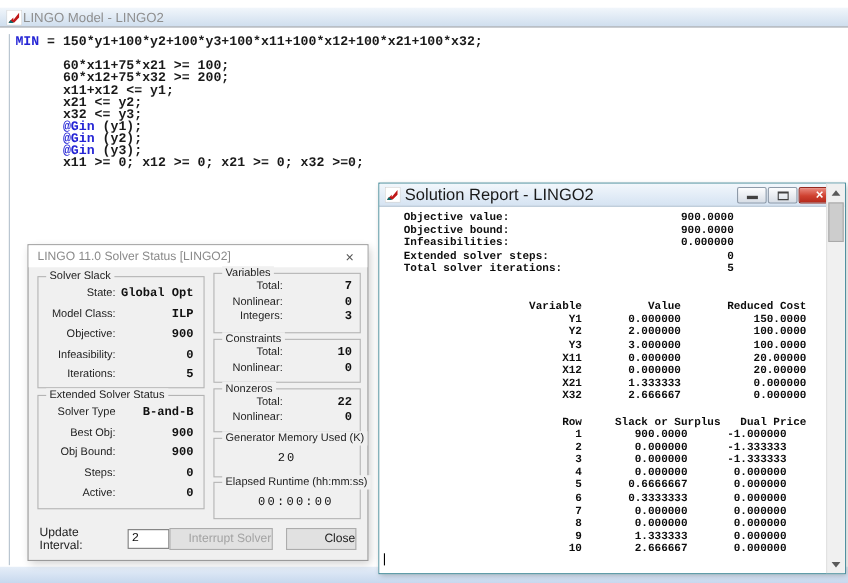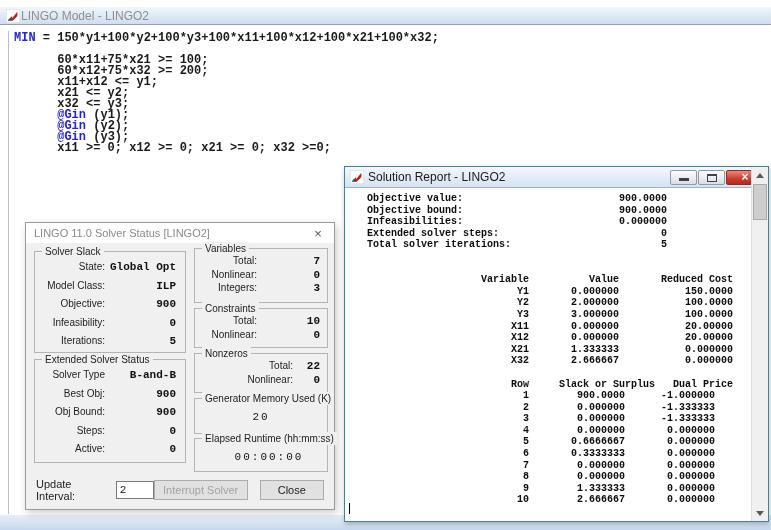--- a/index.html
+++ b/index.html
@@ -39,21 +39,21 @@
   .report-window {
     position:absolute; left:344px; top:166px; width:425px; height:356px;
     background:#fff; border:1px solid #3e8796; box-shadow:1px 2px 5px rgba(0,0,0,.25);
   }
   .report-titlebar {
     position:absolute; left:0; top:0; right:0; height:21px;
     background:linear-gradient(#f2f7fc,#d5e3f2);
     border-bottom:1px solid #9fb3c8;
     display:flex; align-items:center; gap:4px; padding:0 4px 0 5px;
   }
-  .report-title { flex:1; font-size:12px; color:#1a1a1a; }
+  .report-title { flex:1; font-size:15px; color:#1a1a1a; }
   .win-btns { display:flex; gap:1px; }
   .win-btn {
     position:relative; width:27px; height:15px; border:1px solid #8e9aa8; border-radius:2px;
     background:linear-gradient(#fdfdfe,#d8dee6);
   }
   .win-btn.close {
     width:38px; border-color:#93291f;
     background:linear-gradient(#e98density,#c23b2e) , #c23b2e;
     background:linear-gradient(#ea897e,#cf4130 55%,#b52a1d);
     color:#fff; font-size:12px; font-weight:bold; text-align:center; line-height:13px;
@@ -105,20 +105,21 @@
   .g-center { text-align:center; margin-top:12px; font-size:11px; font-weight:400; letter-spacing:2px; color:#111; }
   .dlg-bottom { position:absolute; left:10px; right:10px; bottom:9px; height:20px; display:flex; align-items:center; }
   .ui-label { font-size:11px; color:#222; }
   .interval-input {
     width:38px; height:18px; margin-left:4px; border:1px solid #7a7a7a; background:#fff;
     font-family:"Liberation Mono","DejaVu Sans Mono",monospace; font-size:11px; padding-left:3px; color:#111;
   }
   .btn {
     height:20px; border:1px solid #acacac; background:#e1e1e1; font-size:11px; color:#222;
     font-family:"Liberation Sans",sans-serif;
+    text-align:right;
   }
   .btn.interrupt { width:96px; margin-left:auto; color:#a3a3a3; }
   .btn.closebtn { width:66px; margin-left:12px; }
 
   .lingo-icon { width:14px; height:14px; flex:0 0 auto; }
 </style>
 </head>
 <body>
 
 <div>
@@ -348,21 +349,21 @@
           <span class="g-val mono">10</span>
         </div>
 
         <div class="g-row small">
           <span class="g-label">Nonlinear:</span>
           <span class="g-val mono">0</span>
         </div>
       </div>
   </div>
 
-  <div class="group rt" style="left:168px; top:130px; width:134px; height:40px;padding-left:36px;">
+  <div class="group rt" style="left:168px; top:130px; width:134px; height:40px;">
     <span class="group-title">Nonzeros</span>
     <div>
 
         <div class="g-row small">
           <span class="g-label">Total:</span>
           <span class="g-val mono">22</span>
         </div>
 
         <div class="g-row small">
           <span class="g-label">Nonlinear:</span>

